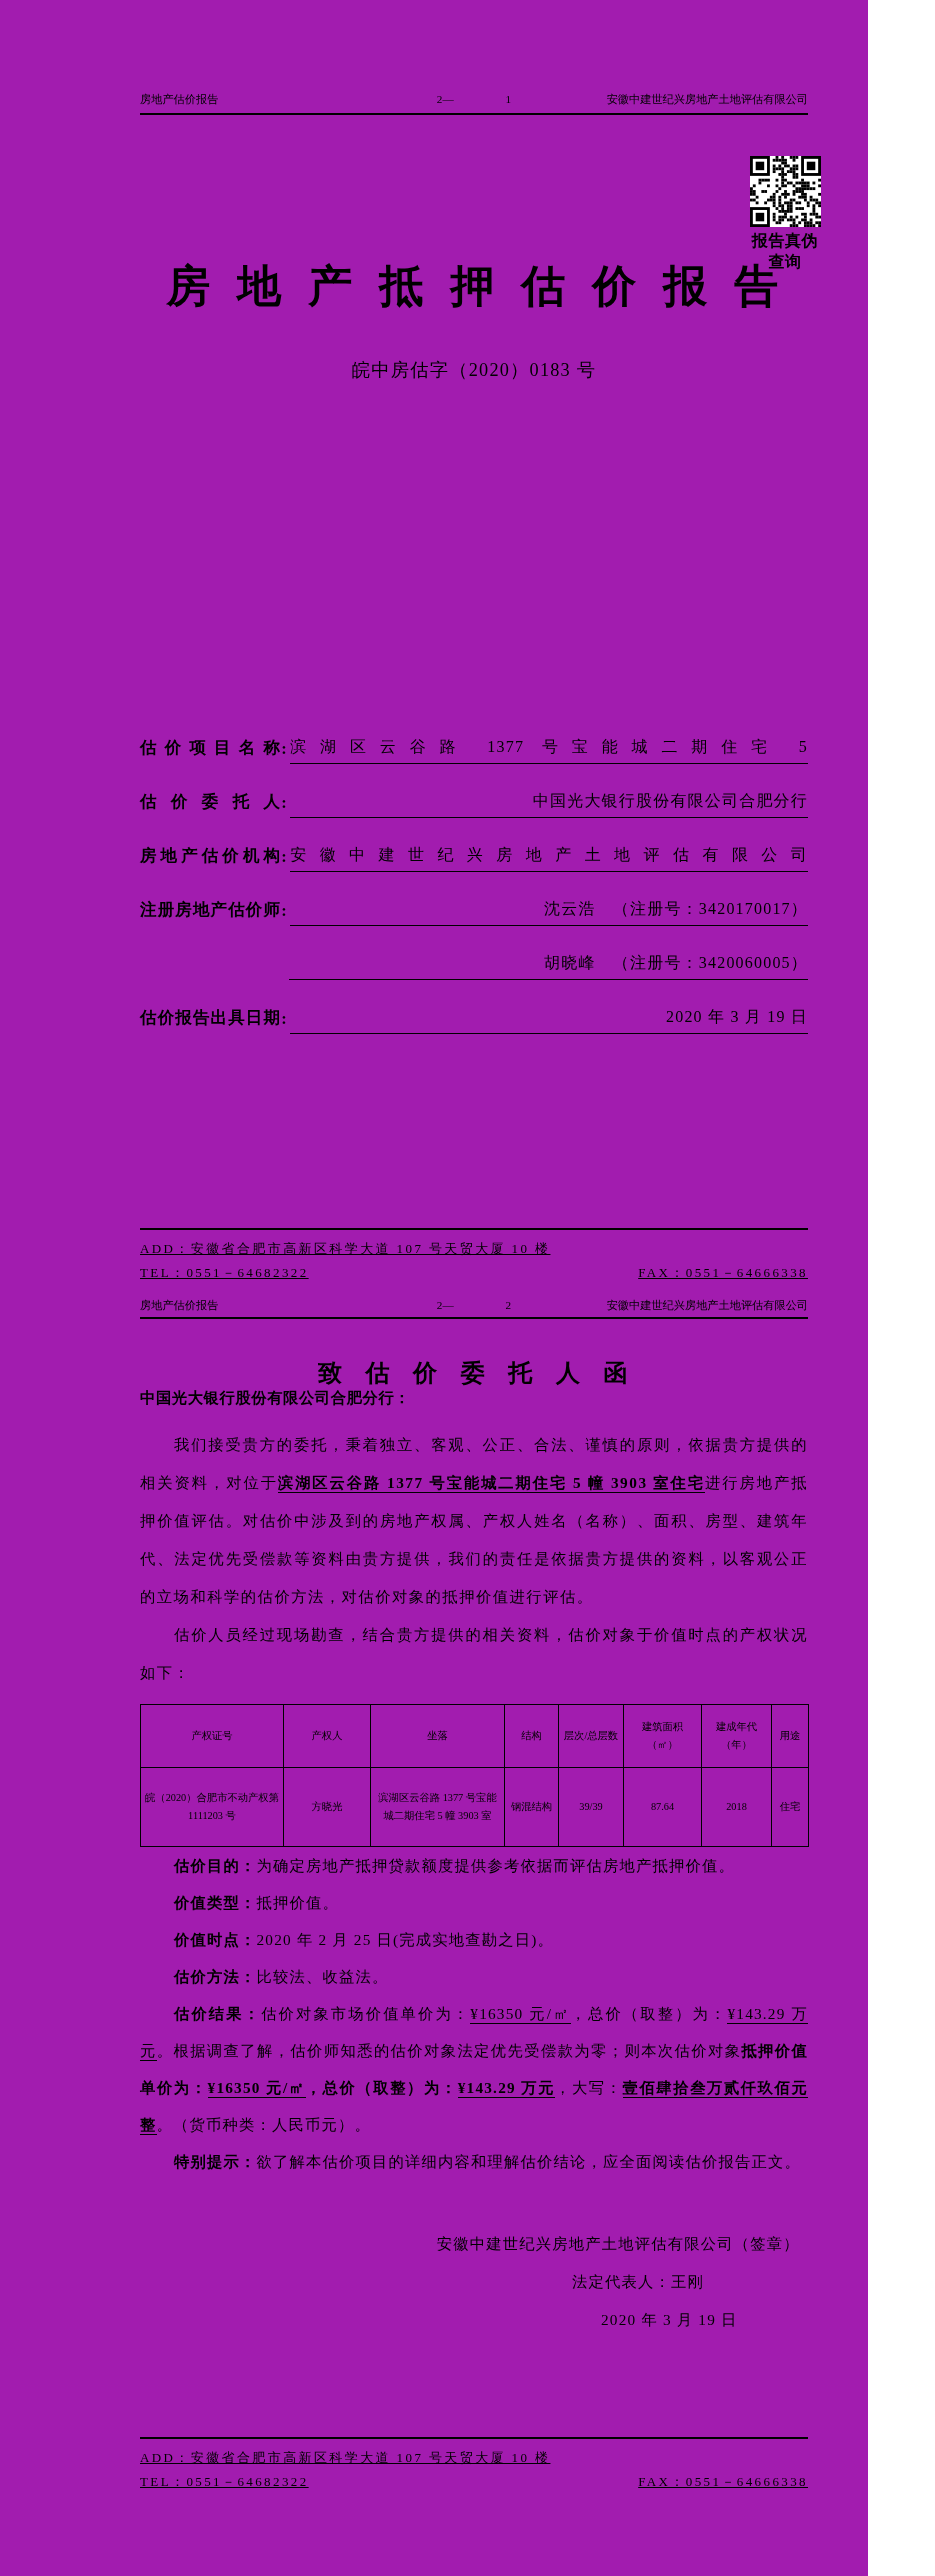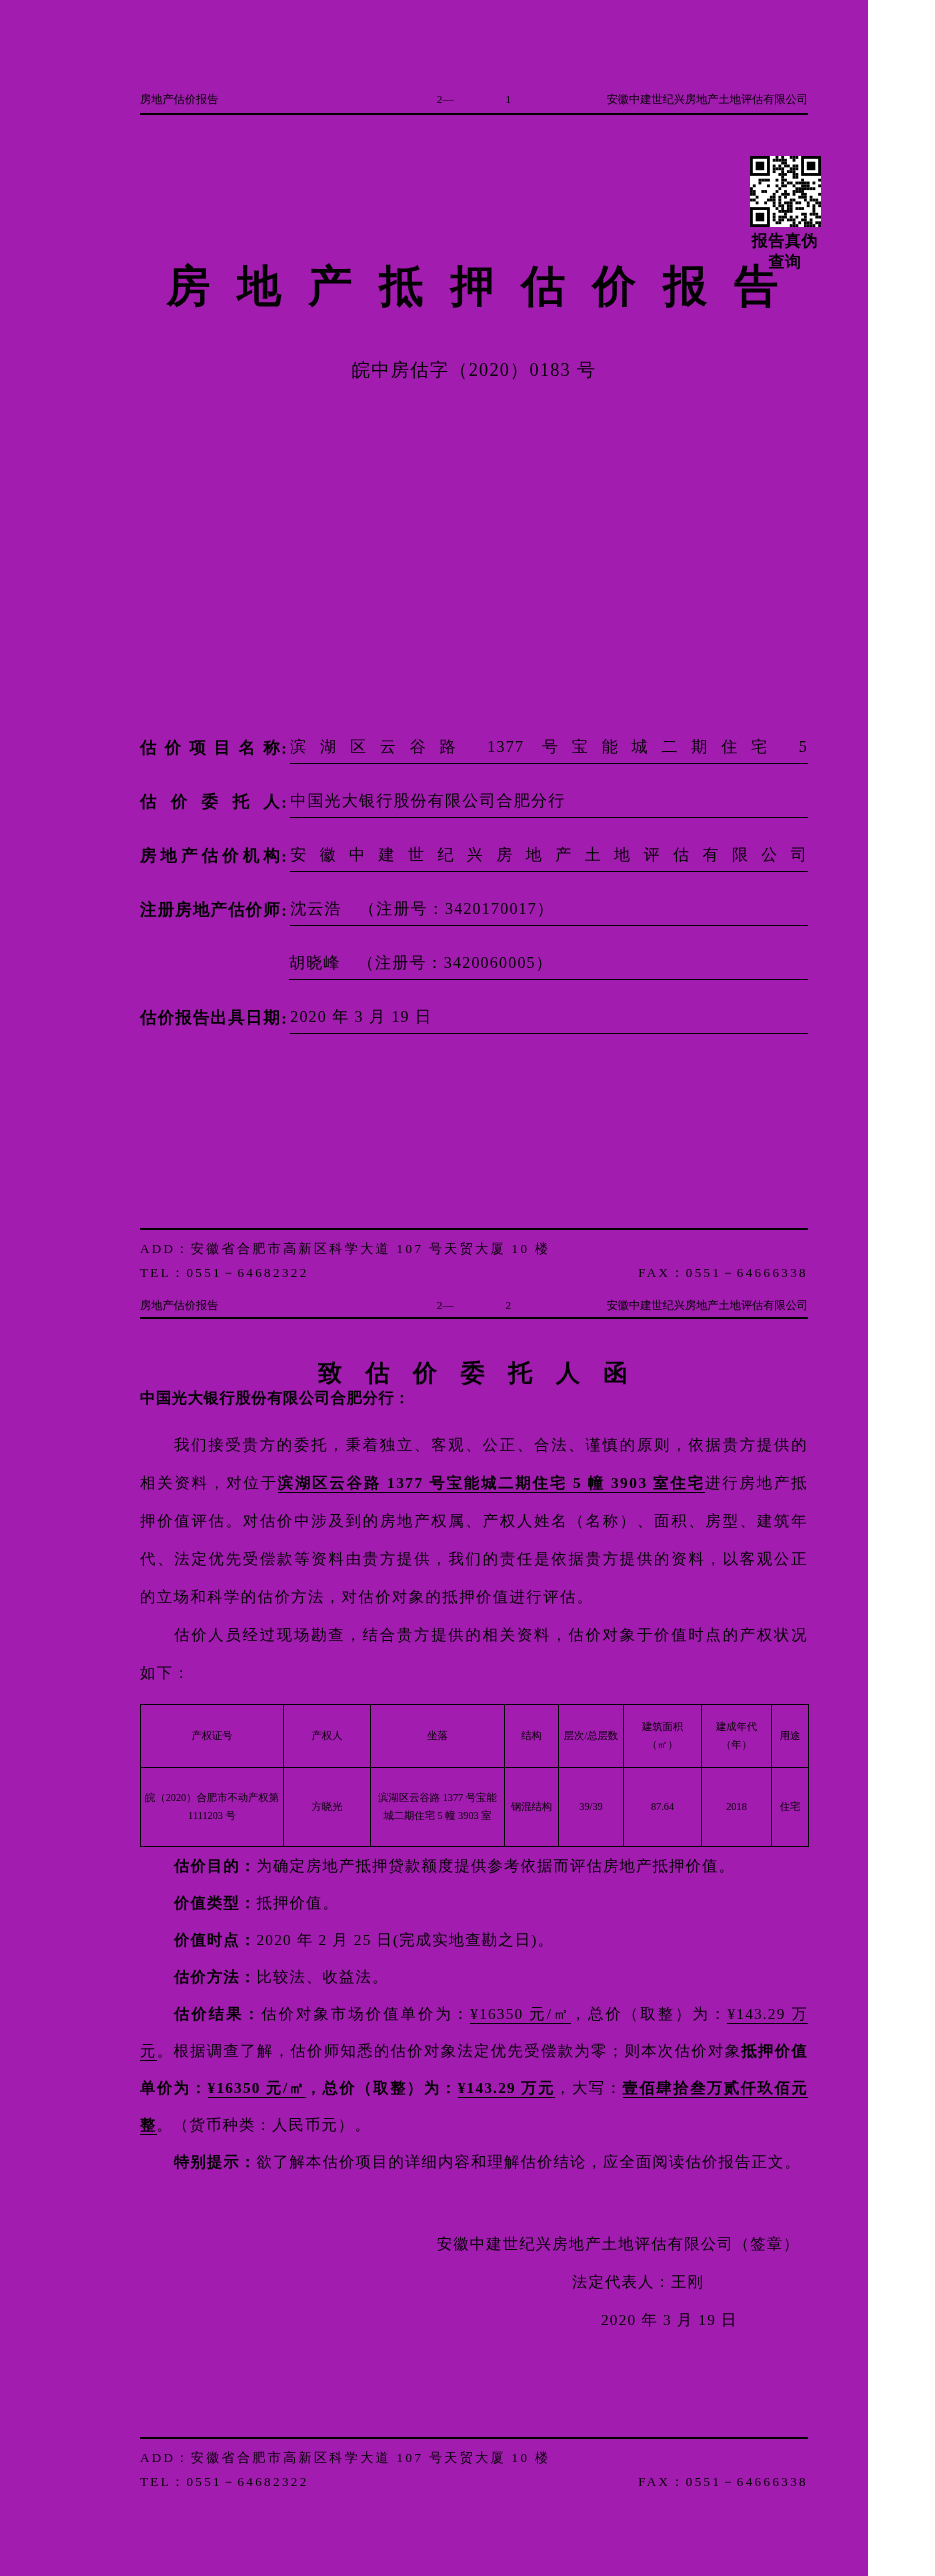--- a/index.html
+++ b/index.html
@@ -22,27 +22,27 @@
   .title{top:258px;text-align:center;font-size:44px;font-weight:bold;letter-spacing:27px;padding-left:23.6px;box-sizing:border-box;line-height:57px;}
   .report-no{top:357px;text-align:center;font-size:18.3px;letter-spacing:1.2px;line-height:26px;}
 
   
   .fields{top:723px;}
   .frow{display:flex;align-items:flex-end;height:41px;margin-bottom:13px;}
   .flabel{display:inline-block;width:140px;text-align:justify;text-align-last:justify;text-justify:inter-character;
           font-weight:bold;font-size:16.5px;padding-bottom:4.7px;flex:none;}
   .fcolon{font-weight:bold;font-size:16.5px;padding-bottom:4.7px;margin:0 3.5px 0 1.2px;flex:none;}
   .flabel-empty{width:149px;flex:none;}
-  .fval{flex:1;border-bottom:1.5px solid #000;font-size:16px;padding-bottom:4.7px;text-align:left;letter-spacing:1.2px;}
+  .fval{flex:1;border-bottom:1.5px solid #000;font-size:16px;padding-bottom:4.7px;text-align:right;letter-spacing:1.2px;}
   .fval.fill{text-align:justify;text-align-last:justify;text-justify:inter-character;margin-top:18px;}
   .fval2{flex:1;text-align:center;font-size:16px;}
   .under-inline{display:inline-block;border-bottom:1.5px solid #000;padding:0 8.3px 4.7px;letter-spacing:1.8px;}
 
   
-  .footer{font-size:13px;letter-spacing:2.4px;}
+  .footer{font-size:13px;letter-spacing:2.4px;text-decoration:underline;}
   .f-add{margin-top:7px;line-height:23.6px;}
   .f-tf{display:flex;justify-content:space-between;line-height:23.6px;}
 
   
   .title2{top:1360px;text-align:center;font-size:24px;font-weight:bold;letter-spacing:23.6px;padding-left:21px;box-sizing:border-box;line-height:27px;}
   .salutation{top:1386px;font-size:15.3px;font-weight:bold;letter-spacing:0.6px;line-height:23.6px;}
   .body1{top:1426px;font-size:15.3px;line-height:38px;text-align:justify;letter-spacing:1.5px;}
   .body1 p{margin:0;}
   .indent{text-indent:34px;}
   .hl{font-weight:bold;border-bottom:1.2px solid #000;padding-bottom:1.2px;}

